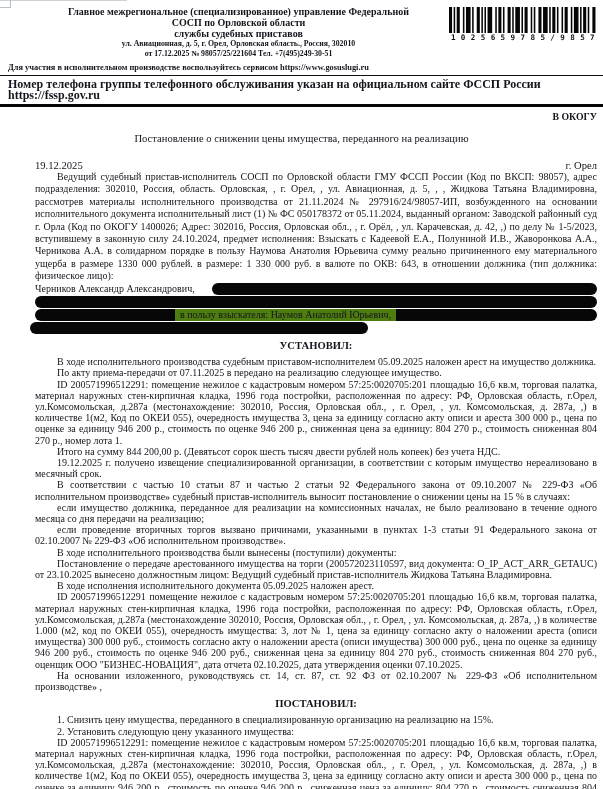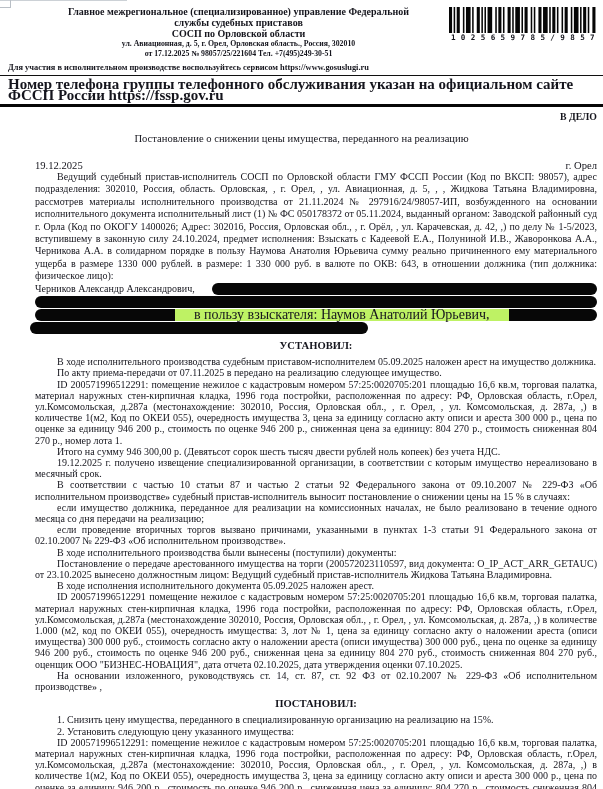--- a/index.html
+++ b/index.html
@@ -23,21 +23,21 @@
   .addr-line{font-size:7.8px;line-height:8.8px;margin-top:1px;}
   .barcode-box{margin-left:auto;width:148px;padding-right:2px;}
   .barcode-bars{width:148px;height:26px;display:block;}
   .barcode-digits{
     font-family:"DejaVu Sans Mono",monospace;
     font-size:7.6px;font-weight:bold;line-height:9px;
     letter-spacing:0.4px;white-space:nowrap;text-align:center;
   }
   .gosuslugi{font-weight:bold;font-size:8.4px;line-height:9px;margin:4px 0 0 8px;}
   .rule-thin{border:0;border-top:1px solid #101010;margin:3px 0 0 0;}
-  .phone{font-weight:bold;font-size:15px;line-height:11px;margin:3px 0 0 8px;}
+  .phone{font-weight:bold;font-size:12px;line-height:11px;margin:3px 0 0 8px;}
   .rule-thick{border:0;border-top:3px solid #060606;margin:3px 0 0 0;}
   .v-delo{font-weight:bold;font-size:9.8px;text-align:right;padding-right:6px;margin-top:4px;}
 
   
   .title{font-size:10.6px;text-align:center;margin-top:11px;}
   .dateline{display:flex;justify-content:space-between;font-size:10.6px;margin:16px 6px 0 35px;}
 
   .content{margin:0 6px 0 35px;}
   p.doc{font-size:10px;text-align:justify;margin:0;text-indent:22px;}
   .preamble{line-height:12.4px;margin-top:13px;}
@@ -50,37 +50,37 @@
   .redact-block{margin:0 6px 0 35px;}
   .red-row{display:flex;align-items:center;height:12.9px;}
   .bar{background:#070707;height:11.6px;border-radius:6px;}
   .bar-fill{flex:1 1 auto;}
   .bar-full{width:100%;}
   .bar-left{width:140px;border-radius:6px 0 0 6px;}
   .bar-right{flex:1 1 auto;border-radius:0 6px 6px 0;}
   .bar-partial{width:338px;margin-left:-5px;}
   .red-name{font-size:10px;line-height:12px;white-space:nowrap;padding-right:17px;}
   .red-window{
-    background:#bef264;font-size:14px;line-height:11.6px;
-    white-space:nowrap;padding:0 19px;height:11.6px;display:flex;align-items:center;
+    background:#4d7c0f;font-size:10px;line-height:11.6px;
+    white-space:nowrap;padding:0 5px;height:11.6px;display:flex;align-items:center;
   }
 </style>
 </head>
 <body>
 
 <div class="page">
   <div class="art-top"></div>
   <div class="art-v"></div>
   <div class="art-h"></div>
 
   <div class="hdr">
     <div class="hdr-center">
       <div class="org-line">Главное межрегиональное (специализированное) управление Федеральной</div>
+      <div class="org-line">СОСП по Орловской области</div>
       <div class="org-line">службы судебных приставов</div>
-      <div class="org-line">СОСП по Орловской области</div>
       <div class="addr-line">ул. Авиационная, д. 5, г. Орел, Орловская область., Россия, 302010</div>
       <div class="addr-line">от 17.12.2025 № 98057/25/221604 Тел. +7(495)249-30-51</div>
     </div>
     <div class="barcode-box">
       <svg class="barcode-bars" id="barcode-bars" viewBox="0 0 148 26" preserveAspectRatio="none">
           <rect x="0.00" y="0" width="3.08" height="26" fill="#060606"></rect>
           <rect x="4.63" y="0" width="1.54" height="26" fill="#060606"></rect>
           <rect x="7.71" y="0" width="3.08" height="26" fill="#060606"></rect>
           <rect x="13.88" y="0" width="1.54" height="26" fill="#060606"></rect>
           <rect x="16.96" y="0" width="4.63" height="26" fill="#060606"></rect>
@@ -113,21 +113,21 @@
           <rect x="138.75" y="0" width="1.54" height="26" fill="#060606"></rect>
           <rect x="143.38" y="0" width="3.08" height="26" fill="#060606"></rect>
         </svg>
       <div class="barcode-digits">1 0 2 5 6 5 9 7 8 5 / 9 8 5 7</div>
     </div>
   </div>
   <div class="gosuslugi">Для участия в исполнительном производстве воспользуйтесь сервисом https://www.gosuslugi.ru</div>
   <hr class="rule-thin">
   <div class="phone">Номер телефона группы телефонного обслуживания указан на официальном сайте ФССП России https://fssp.gov.ru</div>
   <hr class="rule-thick">
-  <div class="v-delo">В ДЕЛО</div>
+  <div class="v-delo">В ОКОГУ</div>
 
   <div class="title">Постановление о снижении цены имущества, переданного на реализацию</div>
   <div class="dateline">
     <span>19.12.2025</span>
     <span>г. Орел</span>
   </div>
 
   <div class="content">
     <p class="doc preamble">Ведущий судебный пристав-исполнитель СОСП по Орловской области ГМУ ФССП России (Код по ВКСП: 98057), адрес подразделения: 302010, Россия, область. Орловская, , г. Орел, , ул. Авиационная, д. 5, , , Жидкова Татьяна Владимировна, рассмотрев материалы исполнительного производства от 21.11.2024 № 297916/24/98057-ИП, возбужденного на основании исполнительного документа исполнительный лист (1) № ФС 050178372 от 05.11.2024, выданный органом: Заводской районный суд г. Орла (Код по ОКОГУ 1400026; Адрес: 302016, Россия, Орловская обл., , г. Орёл, , ул. Карачевская, д. 42, ,) по делу № 1-5/2023, вступившему в законную силу 24.10.2024, предмет исполнения: Взыскать с Кадеевой Е.А., Полуниной И.В., Жаворонкова А.А., Черникова А.А. в солидарном порядке в пользу Наумова Анатолия Юрьевича сумму реально причиненного ему материального ущерба в размере 1330 000 рублей. в размере: 1 330 000 руб. в валюте по ОКВ: 643, в отношении должника (тип должника: физическое лицо):</p>
   </div>
@@ -148,21 +148,21 @@
     <div class="red-row">
       <span class="bar bar-partial"></span>
     </div>
   </div>
 
   <div class="heading">УСТАНОВИЛ:</div>
   <div class="content">
     <p class="doc sect">В ходе исполнительного производства судебным приставом-исполнителем 05.09.2025 наложен арест на имущество должника.</p>
     <p class="doc sect">По акту приема-передачи от 07.11.2025 в передано на реализацию следующее имущество.</p>
     <p class="doc sect">ID 200571996512291: помещение нежилое с кадастровым номером 57:25:0020705:201 площадью 16,6 кв.м, торговая палатка, материал наружных стен-кирпичная кладка, 1996 года постройки, расположенная по адресу: РФ, Орловская область, г.Орел, ул.Комсомольская, д.287а (местонахождение: 302010, Россия, Орловская обл., , г. Орел, , ул. Комсомольская, д. 287а, ,) в количестве 1(м2, Код по ОКЕИ 055), очередность имущества 3, цена за единицу согласно акту описи и ареста 300 000 р., цена по оценке за единицу 946 200 р., стоимость по оценке 946 200 р., сниженная цена за единицу: 804 270 р., стоимость сниженная 804 270 р., номер лота 1.</p>
-    <p class="doc sect">Итого на сумму 946 300,00 р. (Девятьсот сорок шесть тысяч двести рублей ноль копеек) без учета НДС.</p>
+    <p class="doc sect">Итого на сумму 844 200,00 р. (Девятьсот сорок шесть тысяч двести рублей ноль копеек) без учета НДС.</p>
     <p class="doc sect">19.12.2025 г. получено извещение специализированной организации, в соответствии с которым имущество нереализовано в месячный срок.</p>
     <p class="doc sect">В соответствии с частью 10 статьи 87 и частью 2 статьи 92 Федерального закона от 09.10.2007 № 229-ФЗ «Об исполнительном производстве» судебный пристав-исполнитель выносит постановление о снижении цены на 15 % в случаях:</p>
     <p class="doc sect">если имущество должника, переданное для реализации на комиссионных началах, не было реализовано в течение одного месяца со дня передачи на реализацию;</p>
     <p class="doc sect">если проведение вторичных торгов вызвано причинами, указанными в пунктах 1-3 статьи 91 Федерального закона от 02.10.2007 № 229-ФЗ «Об исполнительном производстве».</p>
     <p class="doc sect">В ходе исполнительного производства были вынесены (поступили) документы:</p>
     <p class="doc sect">Постановление о передаче арестованного имущества на торги (200572023110597, вид документа: O_IP_ACT_ARR_GETAUC) от 23.10.2025 вынесено должностным лицом: Ведущий судебный пристав-исполнитель Жидкова Татьяна Владимировна.</p>
     <p class="doc sect">В ходе исполнения исполнительного документа 05.09.2025 наложен арест.</p>
     <p class="doc sect">ID 200571996512291 помещение нежилое с кадастровым номером 57:25:0020705:201 площадью 16,6 кв.м, торговая палатка, материал наружных стен-кирпичная кладка, 1996 года постройки, расположенная по адресу: РФ, Орловская область, г.Орел, ул.Комсомольская, д.287а (местонахождение 302010, Россия, Орловская обл., , г. Орел, , ул. Комсомольская, д. 287а, ,) в количестве 1.000 (м2, код по ОКЕИ 055), очередность имущества: 3, лот № 1, цена за единицу согласно акту о наложении ареста (описи имущества) 300 000 руб., стоимость согласно акту о наложении ареста (описи имущества) 300 000 руб., цена по оценке за единицу 946 200 руб., стоимость по оценке 946 200 руб., сниженная цена за единицу 804 270 руб., стоимость сниженная 804 270 руб., оценщик ООО "БИЗНЕС-НОВАЦИЯ", дата отчета 02.10.2025, дата утверждения оценки 07.10.2025.</p>
     <p class="doc sect gap">На основании изложенного, руководствуясь ст. 14, ст. 87, ст. 92 ФЗ от 02.10.2007 № 229-ФЗ «Об исполнительном производстве» ,</p>
   </div>

